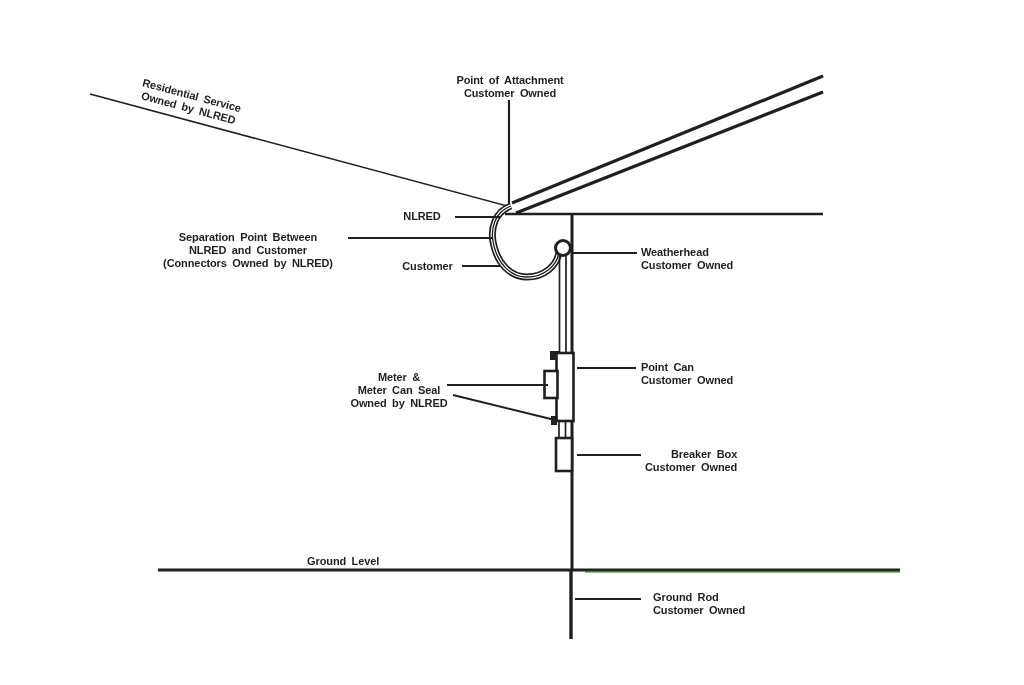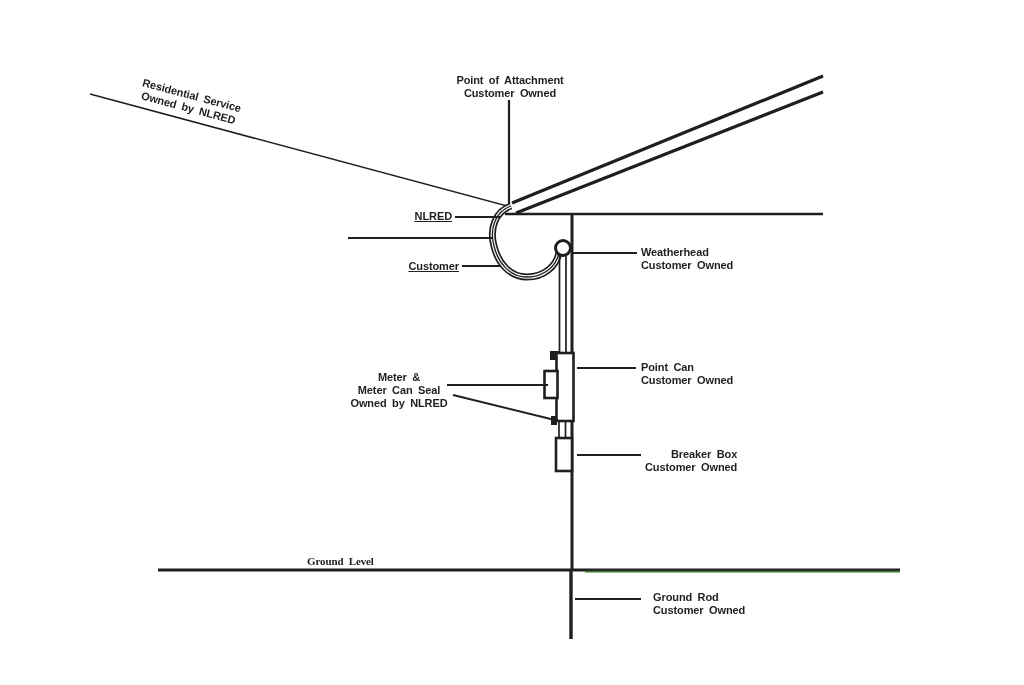--- a/index.html
+++ b/index.html
@@ -20,21 +20,21 @@
     position:absolute;
     color:var(--ink);
     font-size:11px;
     font-weight:bold;
     line-height:13px;
     letter-spacing:-0.1px;
     word-spacing:2.5px;
     white-space:nowrap;
   }
   .center{text-align:center;white-space:normal;}
-  .right{text-align:right;text-decoration:underline;}
+  .right{text-align:center;}
   .rot{transform:rotate(15deg);transform-origin:center center;}
 </style>
 </head>
 <body>
 
 <div id="stage">
 
   <svg id="lines" viewBox="0 0 1024 685">
 
     <line x1="90" y1="94" x2="511" y2="207" stroke="var(--ink)" stroke-width="1.6"></line>
@@ -90,20 +90,25 @@
 
   <div class="lbl center" style="left:425px;top:74px;width:170px;">
     <div>Point of Attachment</div>
     <div>Customer Owned</div>
   </div>
 
   <div class="lbl right" style="left:392px;top:210px;width:60px;">
     <div>NLRED</div>
   </div>
 
+  <div class="lbl center" style="left:146px;top:231px;width:204px;">
+    <div>Separation Point Between</div>
+    <div>NLRED and Customer</div>
+    <div>(Connectors Owned by NLRED)</div>
+  </div>
 
   <div class="lbl right" style="left:396px;top:260px;width:63px;">
     <div>Customer</div>
   </div>
 
   <div class="lbl" style="left:641px;top:246px;">
     <div>Weatherhead</div>
     <div>Customer Owned</div>
   </div>
 
@@ -116,21 +121,21 @@
     <div>Meter &amp;</div>
     <div>Meter Can Seal</div>
     <div>Owned by NLRED</div>
   </div>
 
   <div class="lbl" style="left:645px;top:448px;text-align:right;">
     <div>Breaker Box</div>
     <div>Customer Owned</div>
   </div>
 
-  <div class="lbl" style="left:307px;top:555px;font-family:Liberation Serif, serif;">
+  <div class="lbl" style="left:307px;top:555px;">
     <div>Ground Level</div>
   </div>
 
   <div class="lbl" style="left:645px;top:591px;margin-left:8px;">
     <div>Ground Rod</div>
     <div>Customer Owned</div>
   </div>
 
 </div>
 

